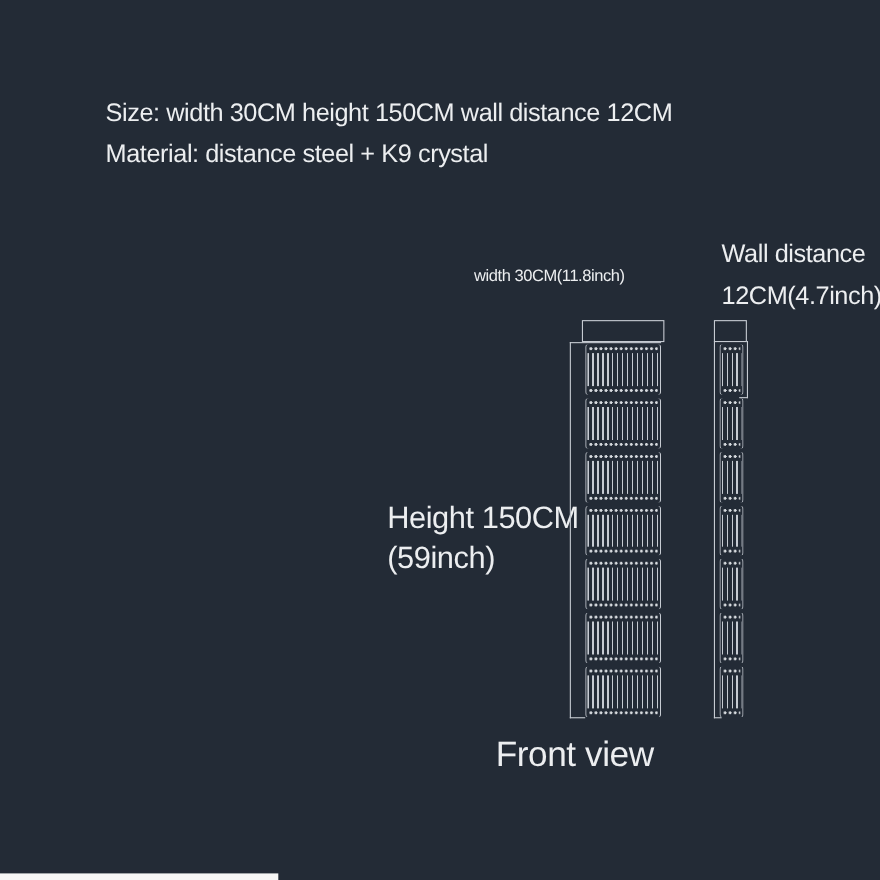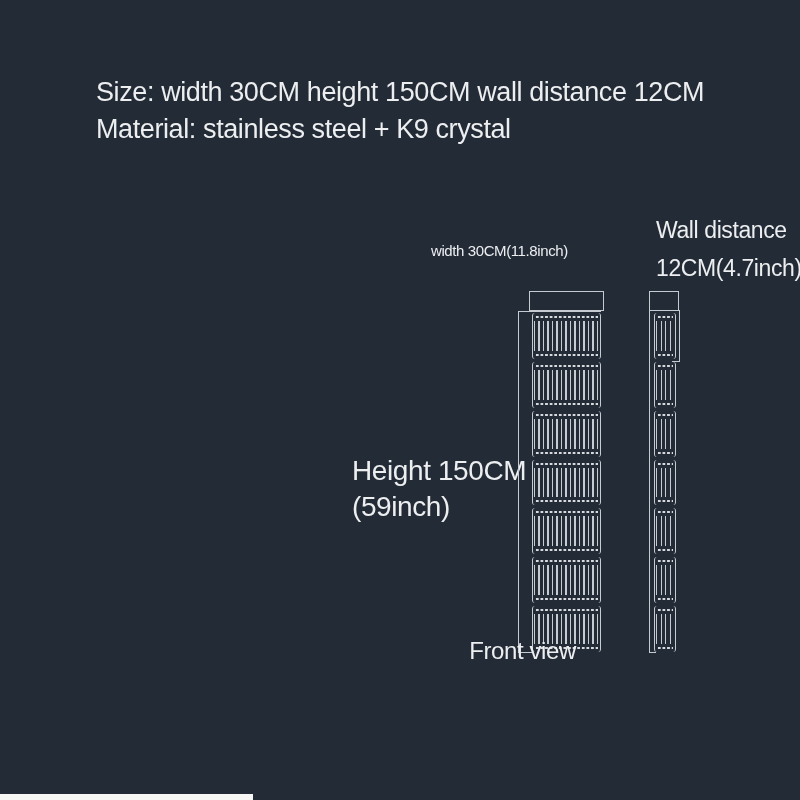--- a/index.html
+++ b/index.html
@@ -7,25 +7,25 @@
     position:relative;
     width:800px;height:800px;
     overflow:hidden;
     background:var(--bg,#232b36);
     font-family:"Liberation Sans","DejaVu Sans",sans-serif;
     color:var(--text,#eceef0);
     letter-spacing:-0.4px;
   }
   .abs{position:absolute;}
   .txt{white-space:nowrap;}
-  .header-block{left:96px;top:74px;font-size:27px;line-height:37px;}
+  .header-block{left:96px;top:84px;font-size:23px;line-height:37px;}
   .width-label{left:431px;top:242px;font-size:15px;}
   .wall-label{left:656px;top:211px;font-size:23px;line-height:38px;}
   .height-label{left:352px;top:427px;font-size:28px;line-height:36px;margin-top:26px;}
-  .caption{top:637px;font-size:24px;text-align:center;}
+  .caption{top:667px;font-size:32px;text-align:center;}
   .caption.front{left:450px;width:145px;}
   .caption.side{left:622px;width:135px;}
 
   
   .stroke{background:var(--line,#c6cbd2);}
   .outline-rect{border:1px solid var(--line,#c6cbd2);box-sizing:border-box;background:transparent;}
 
   
   .front-plate{left:529px;top:291px;width:75px;height:20px;}
   .front-bracket-left{left:518px;top:311px;width:1px;height:342px;}
@@ -59,21 +59,21 @@
   }
   .white-strip{left:0;top:794px;width:253px;height:6px;background:var(--strip,#f7f7f6);}
 </style>
 </head>
 <body>
 
 <div class="canvas" style="--bg: #232b36; --line: #c6cbd2; --bead: #d6dade; --text: #eceef0; --strip: #f7f7f6;">
 
   <div class="abs header-block">
     <div class="txt">Size: width 30CM height 150CM wall distance 12CM</div>
-    <div class="txt">Material: stainless steel + K9 crystal</div>
+    <div class="txt">Material: distance steel + K9 crystal</div>
   </div>
 
   <div class="abs txt width-label">width 30CM(11.8inch)</div>
 
   <div class="abs wall-label">
     <div class="txt">Wall distance</div>
     <div class="txt">12CM(4.7inch)</div>
   </div>
 
   <div class="abs height-label">

